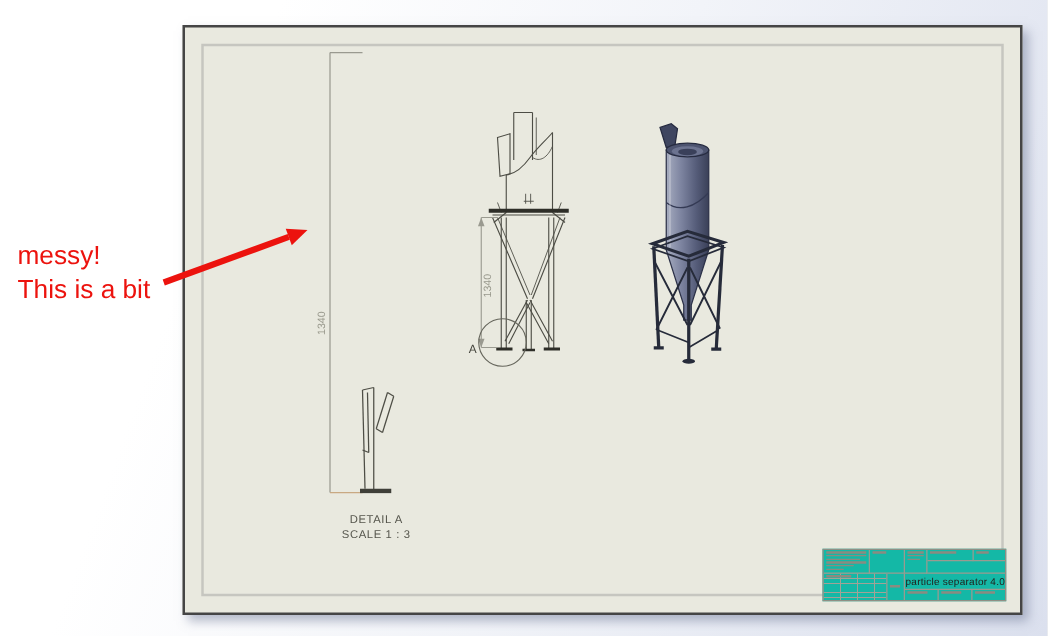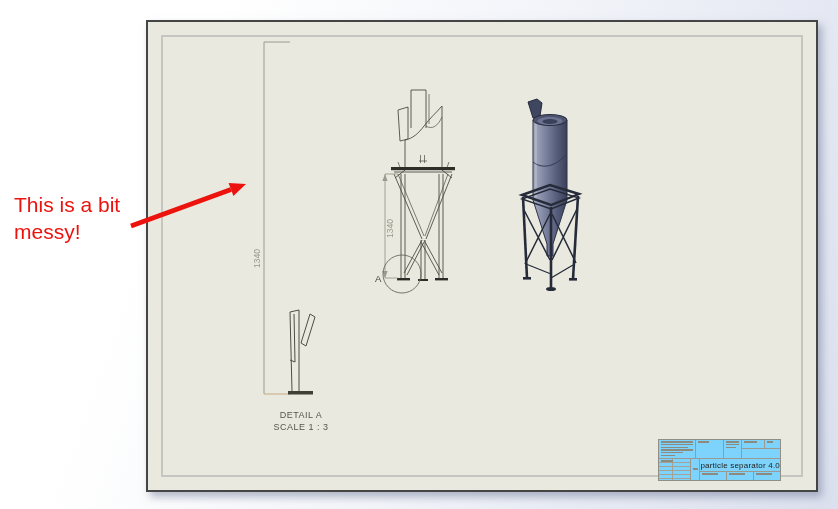--- a/index.html
+++ b/index.html
@@ -14,23 +14,23 @@
     background:#e9e9df;border:2px solid #454545;box-sizing:border-box;
     box-shadow:4px 5px 8px rgba(110,120,150,.5);
   }
   .inner-border{
     position:absolute;left:13px;top:13px;right:13px;bottom:13px;
     border:2px solid #c6c6c0;box-sizing:border-box;pointer-events:none;
   }
   .sheet svg{position:absolute;left:0;top:0;}
   
   .tblock{
-    position:absolute;left:510px;top:417px;width:123px;height:42px;
+    position:absolute;left:510px;top:417px;width:147px;height:42px;
     border:1px solid #8f8f85;box-sizing:border-box;display:flex;flex-direction:column;
-    background:#7dd3fc;font-size:6px;color:#333;
+    background:#14b8a6;font-size:6px;color:#333;
   }
   .tb-row{display:flex;flex:1;min-height:0;}
   .tb-cell{border-right:1px solid #9a9a90;border-bottom:1px solid #9a9a90;
     box-sizing:border-box;overflow:hidden;position:relative;}
   .mb{height:1.5px;background:#8b8b80;margin:1.2px 2px 0 2px;}
   .mb.w40{width:40%;}.mb.w60{width:60%;}.mb.w75{width:75%;}
   .minigrid{
     background-image:
       repeating-linear-gradient(to bottom,transparent 0,transparent 3.2px,#a2a296 3.2px,#a2a296 3.9px),
       repeating-linear-gradient(to right,transparent 0,transparent 13px,#a2a296 13px,#a2a296 13.7px);
@@ -214,22 +214,22 @@
           <div class="tb-cell" style="flex:1;border-bottom:none;border-right:none;">
               <div class="mb w60"></div>
             </div>
         </div>
       </div>
     </div>
   </div>
 </div>
 
 <div class="note">
+  <div>messy!</div>
   <div>This is a bit</div>
-  <div>messy!</div>
 </div>
 
 <svg class="overlay" width="838" height="509" viewBox="0 0 838 509">
   <g>
     <path d="M131,226 L231,189.5" stroke="#ec130e" stroke-width="5" fill="none"></path>
     <polygon points="246,184 233.4,196.1 228.6,182.9" fill="#ec130e"></polygon>
   </g>
 </svg>
 
 </body></html>

